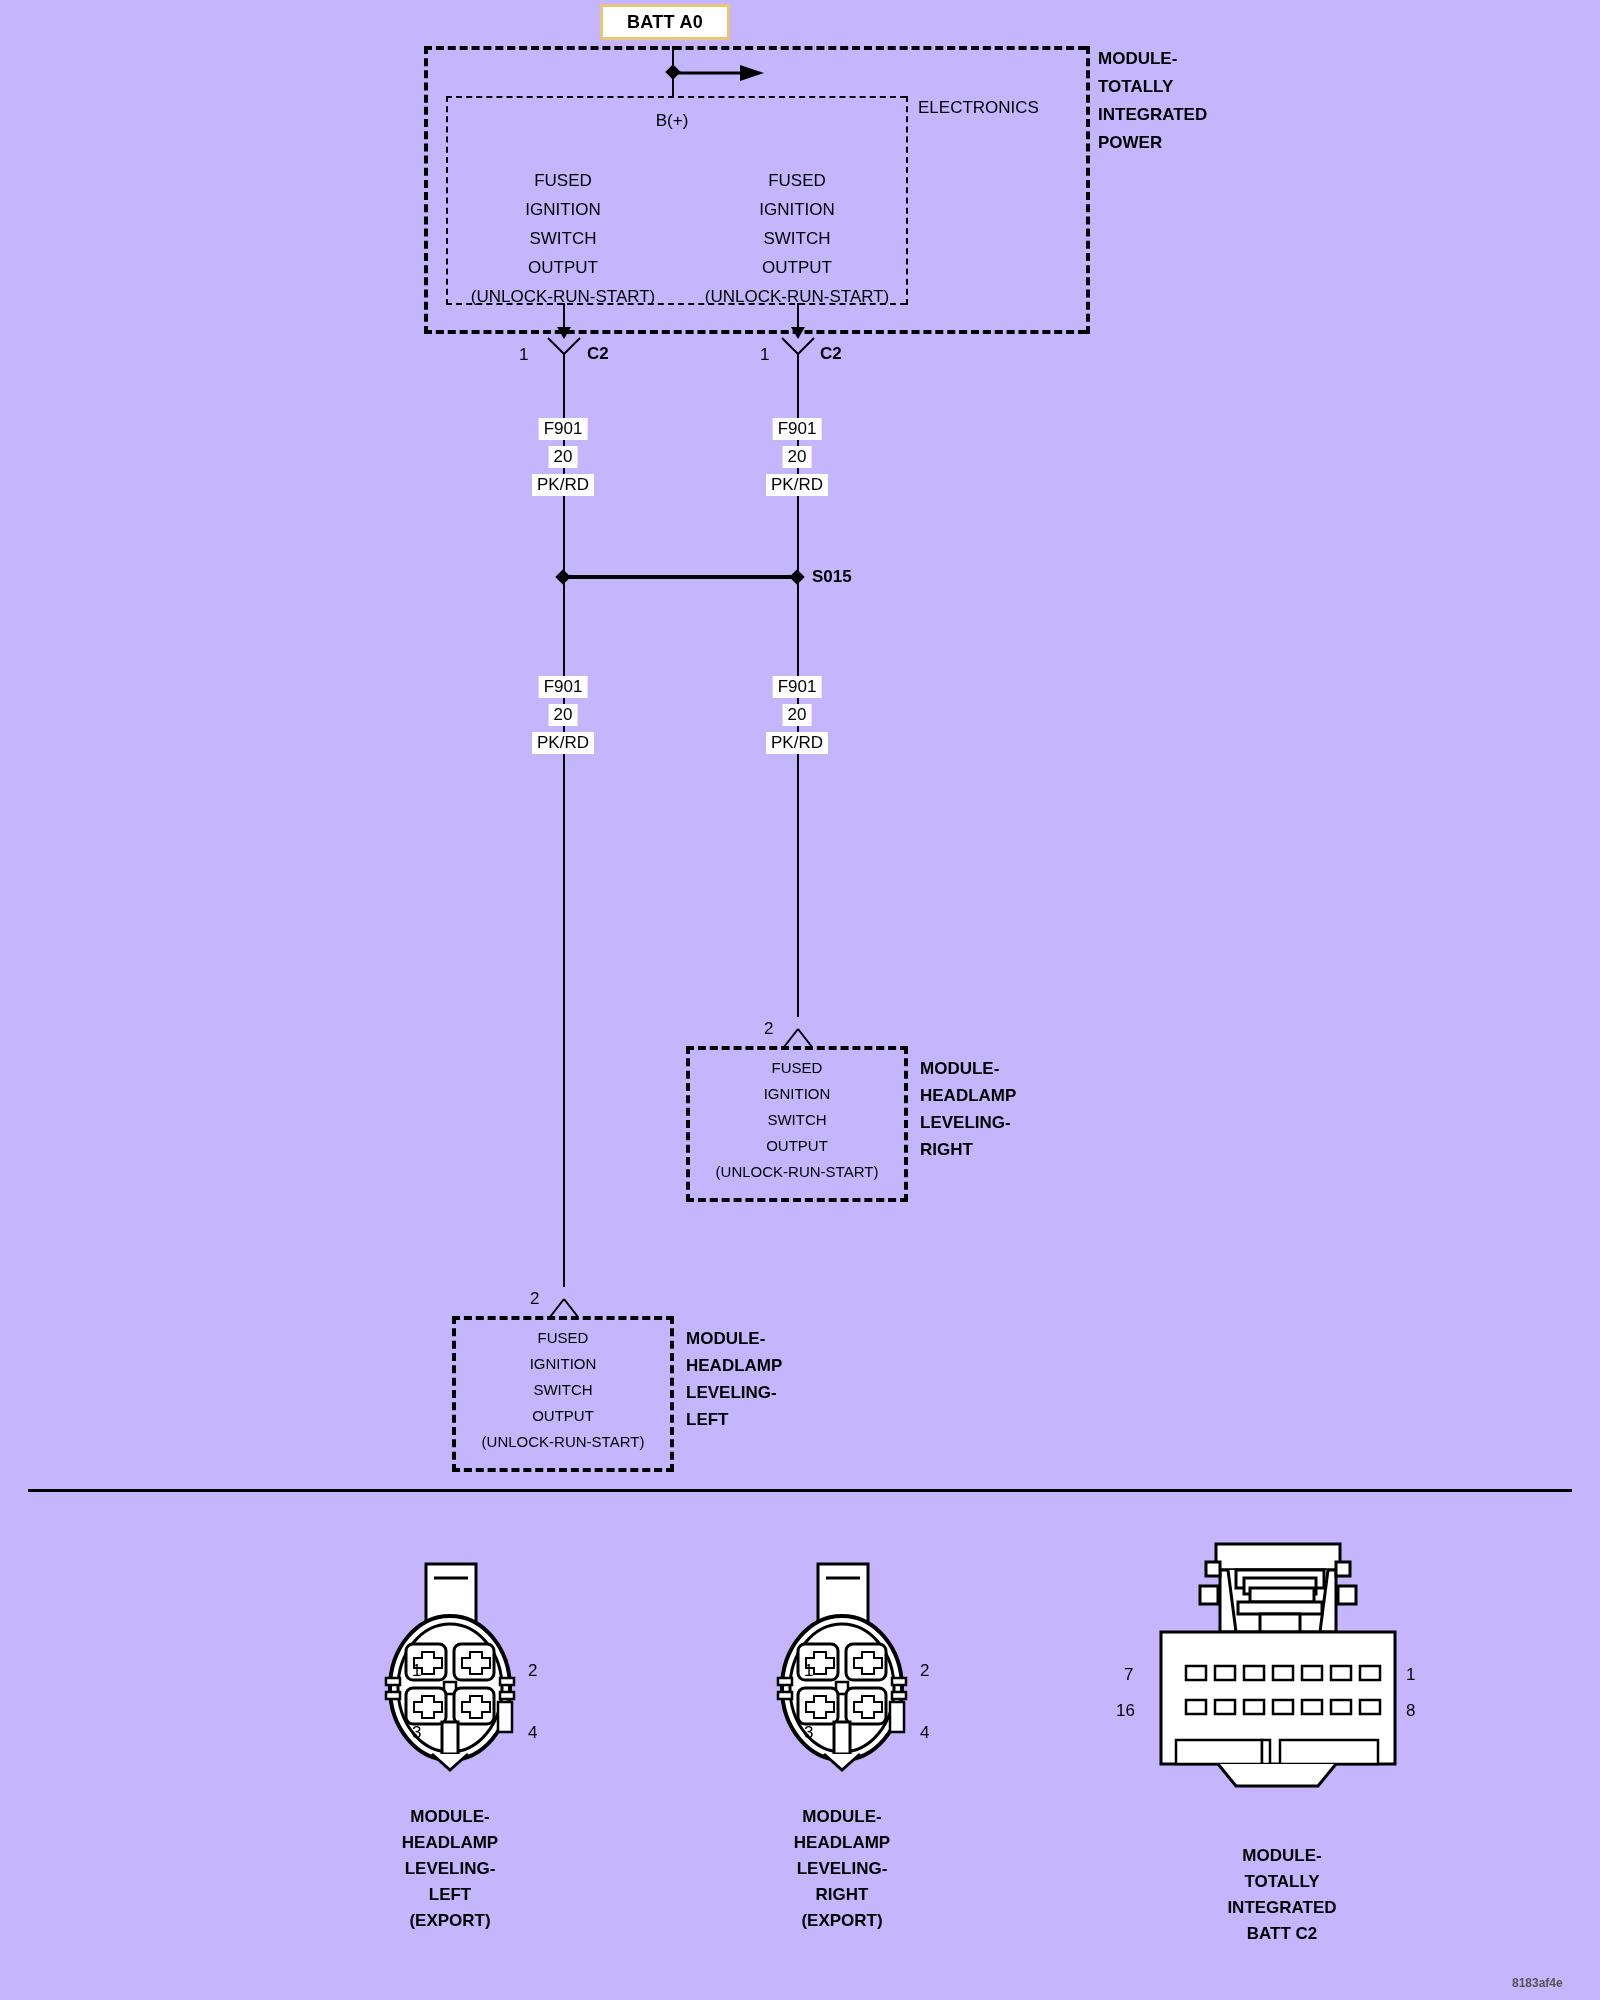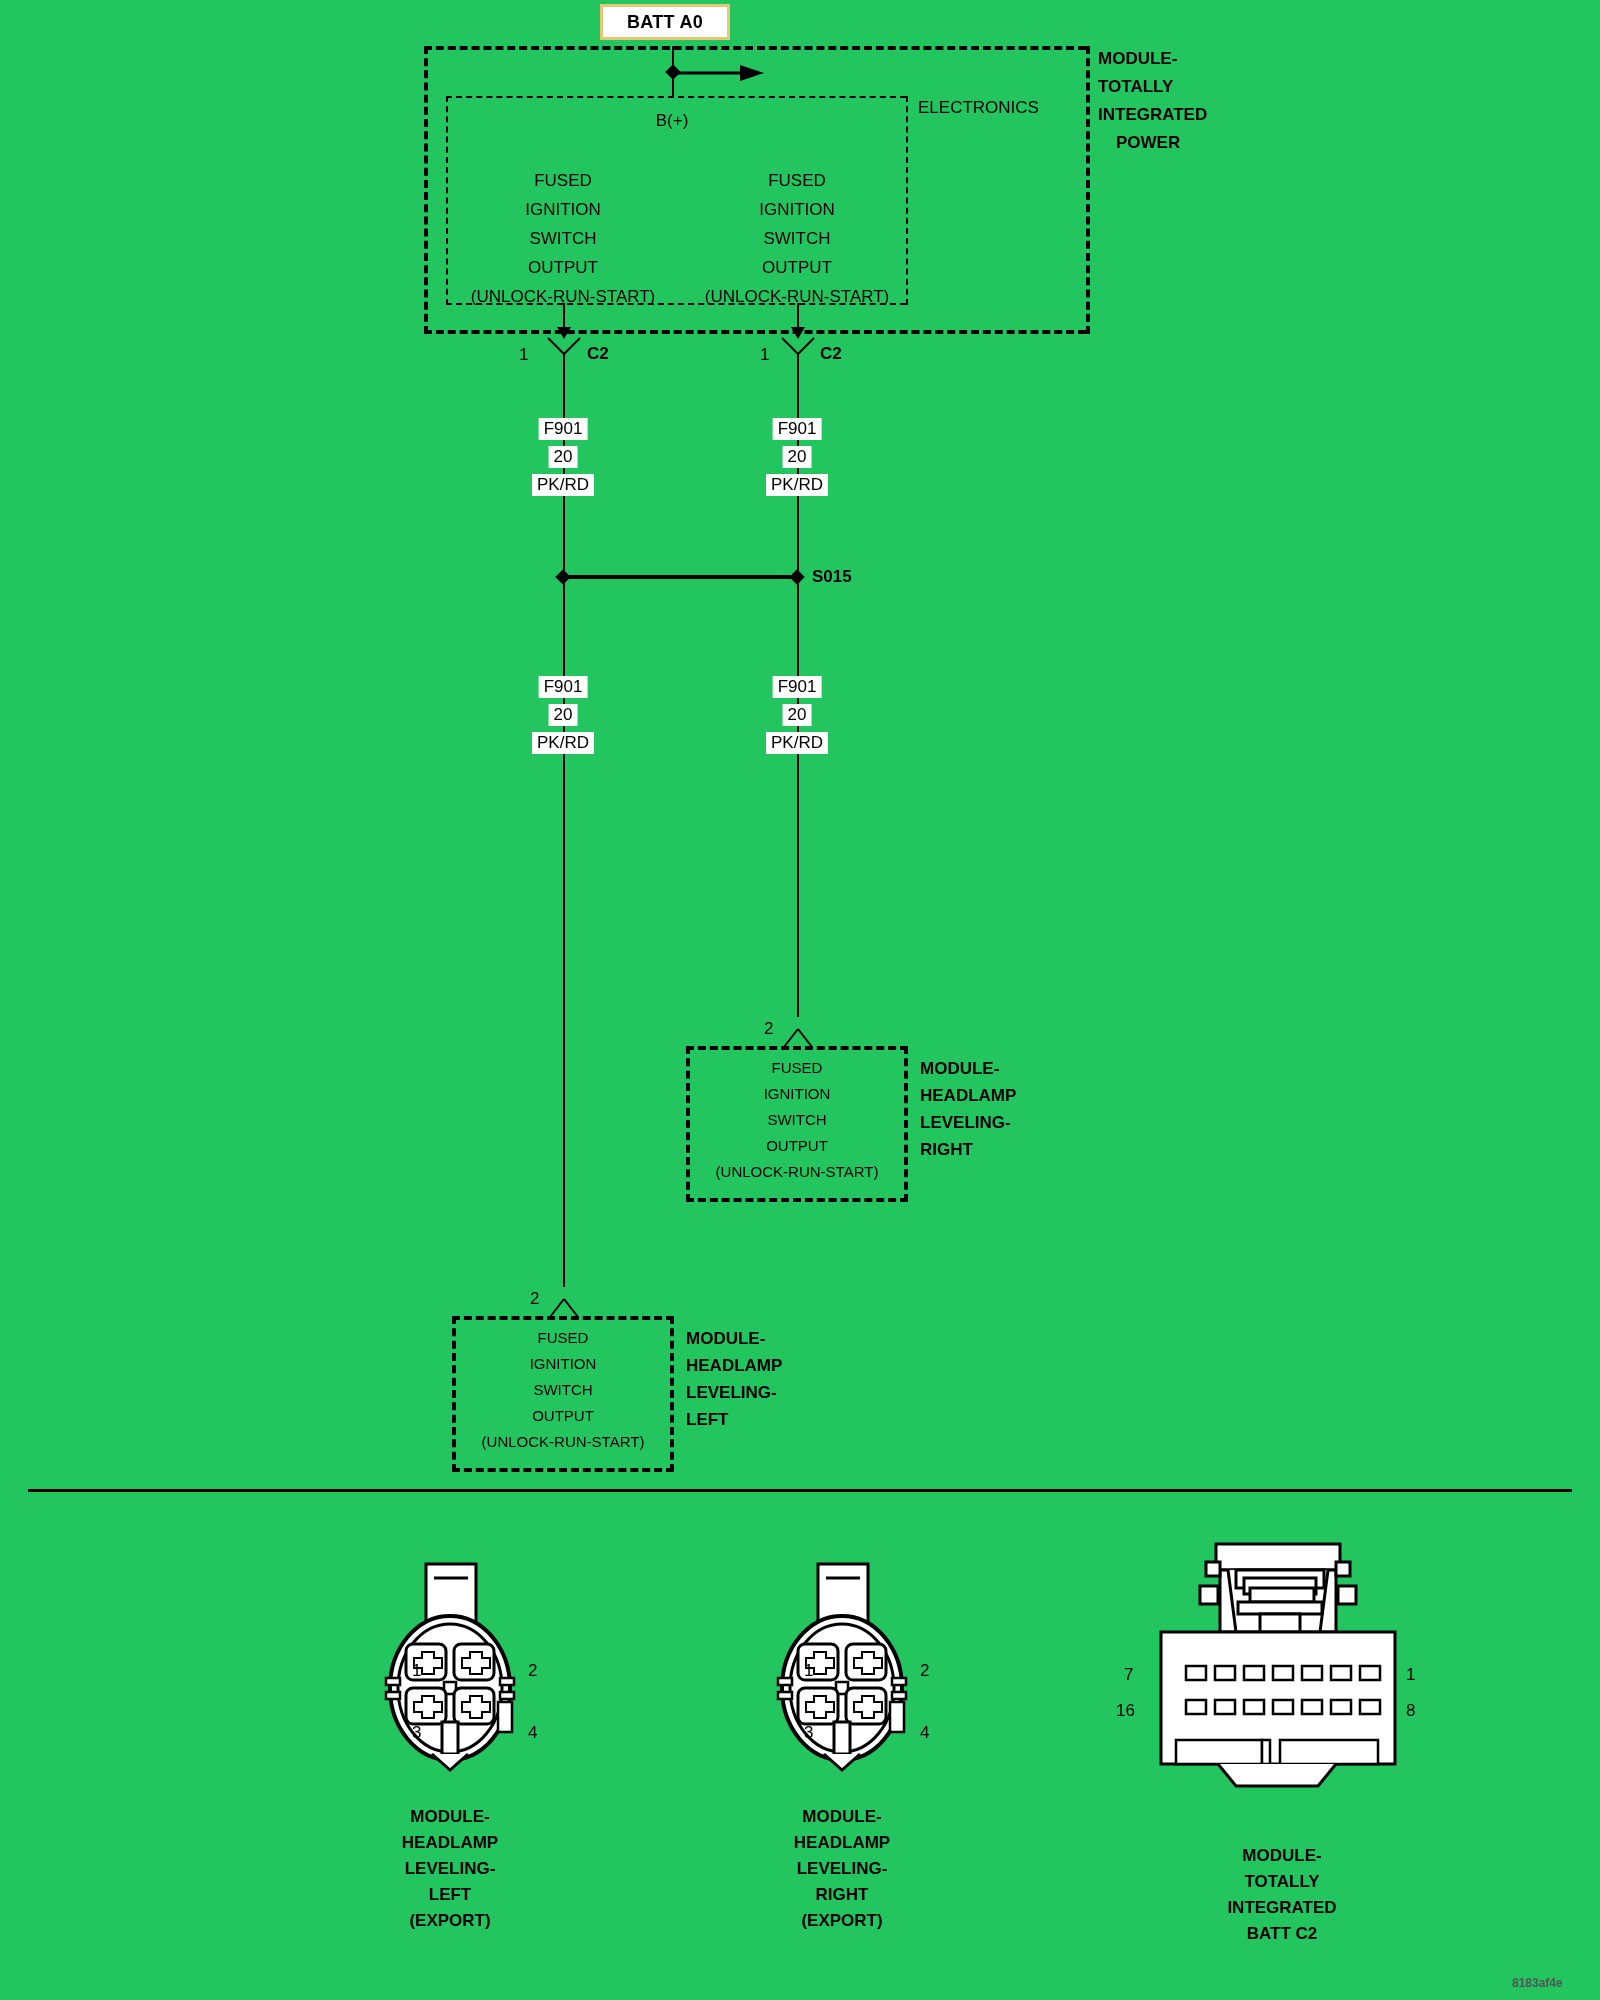--- a/index.html
+++ b/index.html
@@ -8,21 +8,21 @@
     background: #ffffff;
   }
   body {
     font-family: "Liberation Sans", sans-serif;
     color: #000000;
   }
   #page {
     position: relative;
     width: 1600px;
     height: 2000px;
-    background: #22c55e;
+    background: #c4b5fd;
     overflow: hidden;
   }
   .abs { position: absolute; }
 
   
   .txt {
     position: absolute;
     font-family: "Liberation Sans", sans-serif;
     font-size: 17px;
     line-height: 22px;
@@ -98,21 +98,21 @@
 
   <div class="dl-bot" style="left:424px; top:330px; width:662px;"></div>
 
   <div class="dl-left" style="left:424px; top:46px; height:288px;"></div>
 
   <div class="dl-right" style="left:1086px; top:46px; height:288px;"></div>
 
   <div class="txt b" style="left:1098px; top:48px;">MODULE-</div>
   <div class="txt b" style="left:1098px; top:76px;">TOTALLY</div>
   <div class="txt b" style="left:1098px; top:104px;">INTEGRATED</div>
-  <div class="txt b" style="left:1098px; top:132px;margin-left:18px;">POWER</div>
+  <div class="txt b" style="left:1098px; top:132px;">POWER</div>
 
   <div class="dl-top-thin" style="left:446px; top:96px; width:460px;"></div>
   <div class="dl-top-thin" style="left:446px; top:303px; width:460px;"></div>
   <div class="dl-left-thin" style="left:446px; top:96px; height:209px;"></div>
   <div class="dl-left-thin" style="left:906px; top:96px; height:209px;"></div>
 
   <div class="txt" style="left:918px; top:97px;">ELECTRONICS</div>
 
   <div class="vwire" style="left:672px; top:46px; height:52px;"></div>
   <div class="node" style="left:673px; top:72px;"></div>

